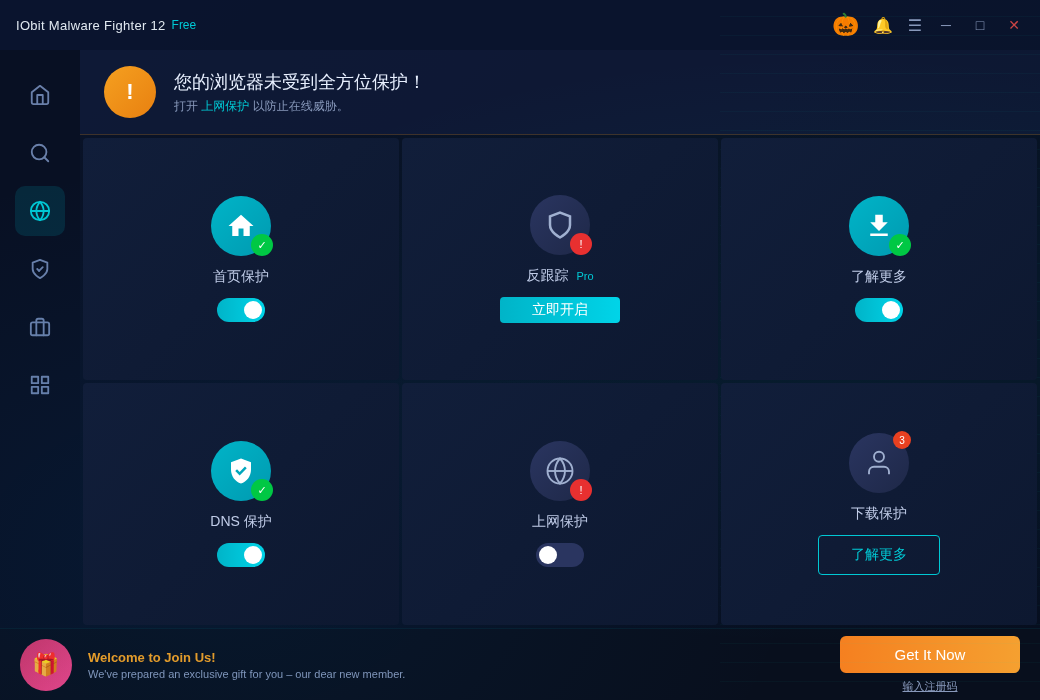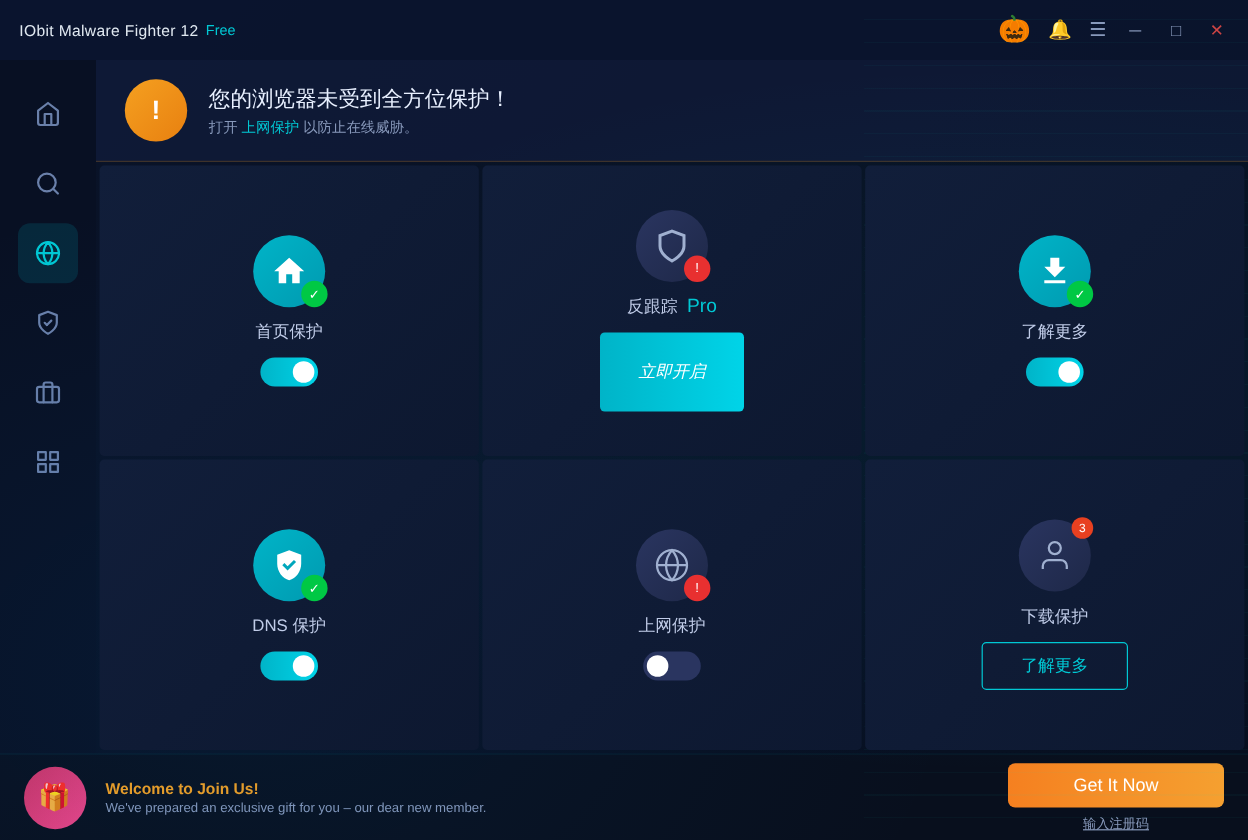--- a/index.html
+++ b/index.html
@@ -264,21 +264,21 @@
       justify-content: center;
     }
 
     .feature-name {
       color: #c0cce8;
       font-size: 14px;
     }
 
     .feature-name .pro-badge {
       color: #00c8d4;
-      font-size: 16px;
+      font-size: 11px;
       margin-left: 4px;
     }
 
     
     .toggle-wrap {
       width: 48px;
       height: 24px;
       border-radius: 12px;
       position: relative;
       cursor: pointer;
@@ -303,25 +303,24 @@
 
     .toggle-on .toggle-knob { right: 3px; }
     .toggle-off .toggle-knob { left: 3px; }
 
     
     .btn-teal {
       background: linear-gradient(90deg, #00b4c8 0%, #00d4e8 100%);
       color: white;
       border: none;
       border-radius: 4px;
-      padding: 24px 32px;
+      padding: 4px 32px;
       font-size: 14px;
       cursor: pointer;
       font-family: inherit;
-      font-style: italic;
     }
 
     .btn-outline-teal {
       background: transparent;
       color: #00c8d4;
       border: 1px solid #00c8d4;
       border-radius: 4px;
       padding: 10px 32px;
       font-size: 14px;
       cursor: pointer;

